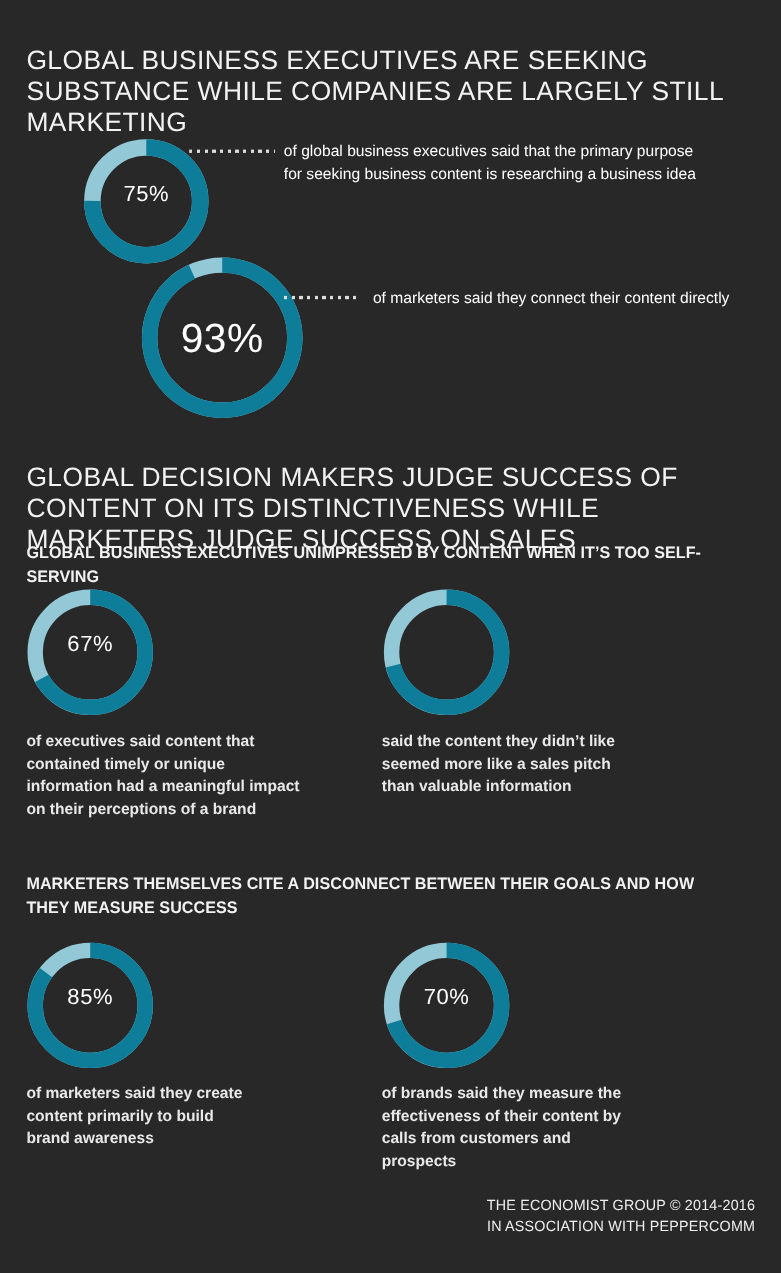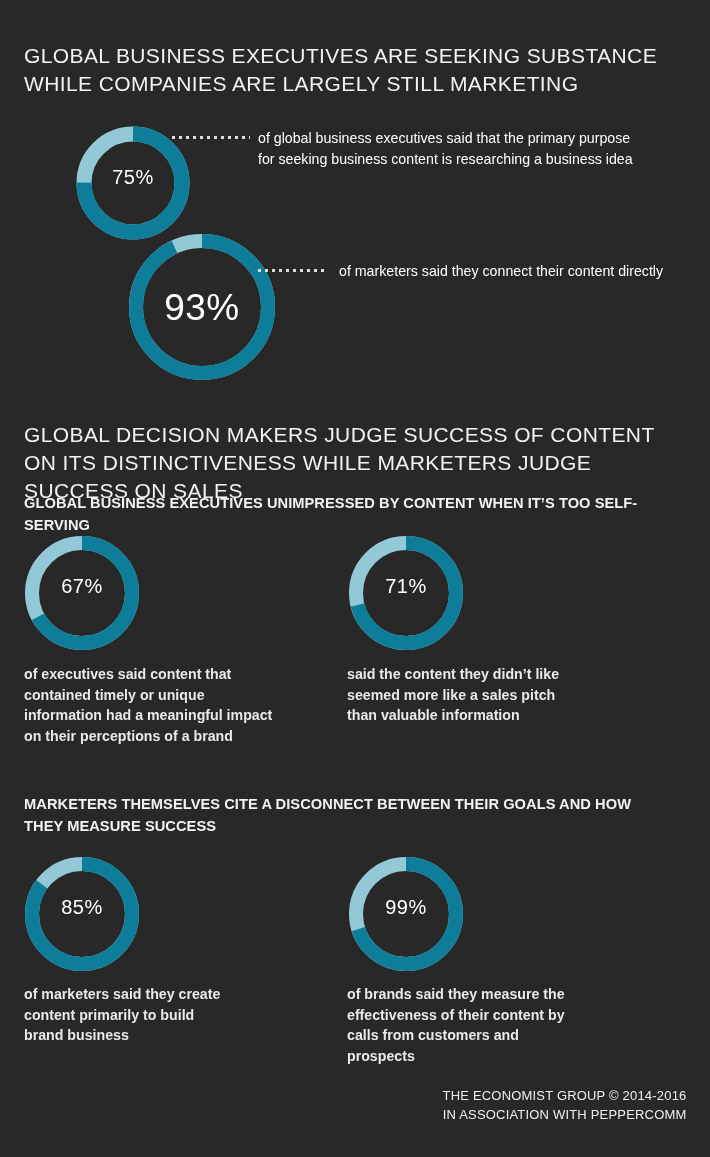--- a/index.html
+++ b/index.html
@@ -15,21 +15,21 @@
     font-family: "Liberation Sans", sans-serif;
     color: #f0f0f0;
     -webkit-font-smoothing: antialiased;
   }
 
   
   .h-main {
     position: absolute;
     left: 24px;
     width: 640px;
-    font-size: 21px;
+    font-size: 24px;
     line-height: 28px;
     letter-spacing: 0.4px;
     font-weight: 400;
     color: #f2f2f2;
     text-transform: uppercase;
   }
   .h-sub {
     position: absolute;
     left: 24px;
     width: 660px;
@@ -153,43 +153,42 @@
   <div class="pct" style="top:40px;">67%</div>
 </div>
 
 <div class="blurb" style="left:24px; top:664px; width:260px;">of executives said content that contained timely or unique information had a meaningful impact on their perceptions of a brand</div>
 
 <div class="donut" style="left:348px; top:535px; width:116px; height:116px;">
   <svg viewBox="0 0 116 116" width="116" height="116">
     <circle cx="58" cy="58" r="50" fill="none" stroke="#93c9d6" stroke-width="14" stroke-dasharray="314.16" stroke-dashoffset="0" transform="rotate(-90 58 58)"></circle>
     <circle cx="58" cy="58" r="50" fill="none" stroke="#0e7d99" stroke-width="14" stroke-dasharray="223.05 91.11" stroke-dashoffset="0" transform="rotate(-90 58 58)"></circle>
   </svg>
-  <div class="pct" style="top:40px;">71%</div>
 </div>
 
 <div class="blurb" style="left:347px; top:664px; width:230px;">said the content they didn’t like seemed more like a sales pitch than valuable information</div>
 
 <div class="h-sub" style="top:793px; width:645px;">MARKETERS THEMSELVES CITE A DISCONNECT BETWEEN THEIR GOALS AND HOW THEY MEASURE SUCCESS</div>
 
 <div class="donut" style="left:24px; top:856px; width:116px; height:116px;">
   <svg viewBox="0 0 116 116" width="116" height="116">
     <circle cx="58" cy="58" r="50" fill="none" stroke="#93c9d6" stroke-width="14" stroke-dasharray="314.16" stroke-dashoffset="0" transform="rotate(-90 58 58)"></circle>
     <circle cx="58" cy="58" r="50" fill="none" stroke="#0e7d99" stroke-width="14" stroke-dasharray="267.04 47.12" stroke-dashoffset="0" transform="rotate(-90 58 58)"></circle>
   </svg>
   <div class="pct" style="top:40px;">85%</div>
 </div>
 
-<div class="blurb" style="left:24px; top:984px; width:200px;">of marketers said they create content primarily to build brand business</div>
+<div class="blurb" style="left:24px; top:984px; width:200px;">of marketers said they create content primarily to build brand awareness</div>
 
 <div class="donut" style="left:348px; top:856px; width:116px; height:116px;">
   <svg viewBox="0 0 116 116" width="116" height="116">
     <circle cx="58" cy="58" r="50" fill="none" stroke="#93c9d6" stroke-width="14" stroke-dasharray="314.16" stroke-dashoffset="0" transform="rotate(-90 58 58)"></circle>
     <circle cx="58" cy="58" r="50" fill="none" stroke="#0e7d99" stroke-width="14" stroke-dasharray="219.91 94.25" stroke-dashoffset="0" transform="rotate(-90 58 58)"></circle>
   </svg>
-  <div class="pct" style="top:40px;">99%</div>
+  <div class="pct" style="top:40px;">70%</div>
 </div>
 
 <div class="blurb" style="left:347px; top:984px; width:240px;">of brands said they measure the effectiveness of their content by calls from customers and prospects</div>
 
 <div class="footer" style="top:1086px;">
   <div>THE ECONOMIST GROUP © 2014-2016</div>
   <div>IN ASSOCIATION WITH PEPPERCOMM</div>
 </div>
 
 </body></html>

